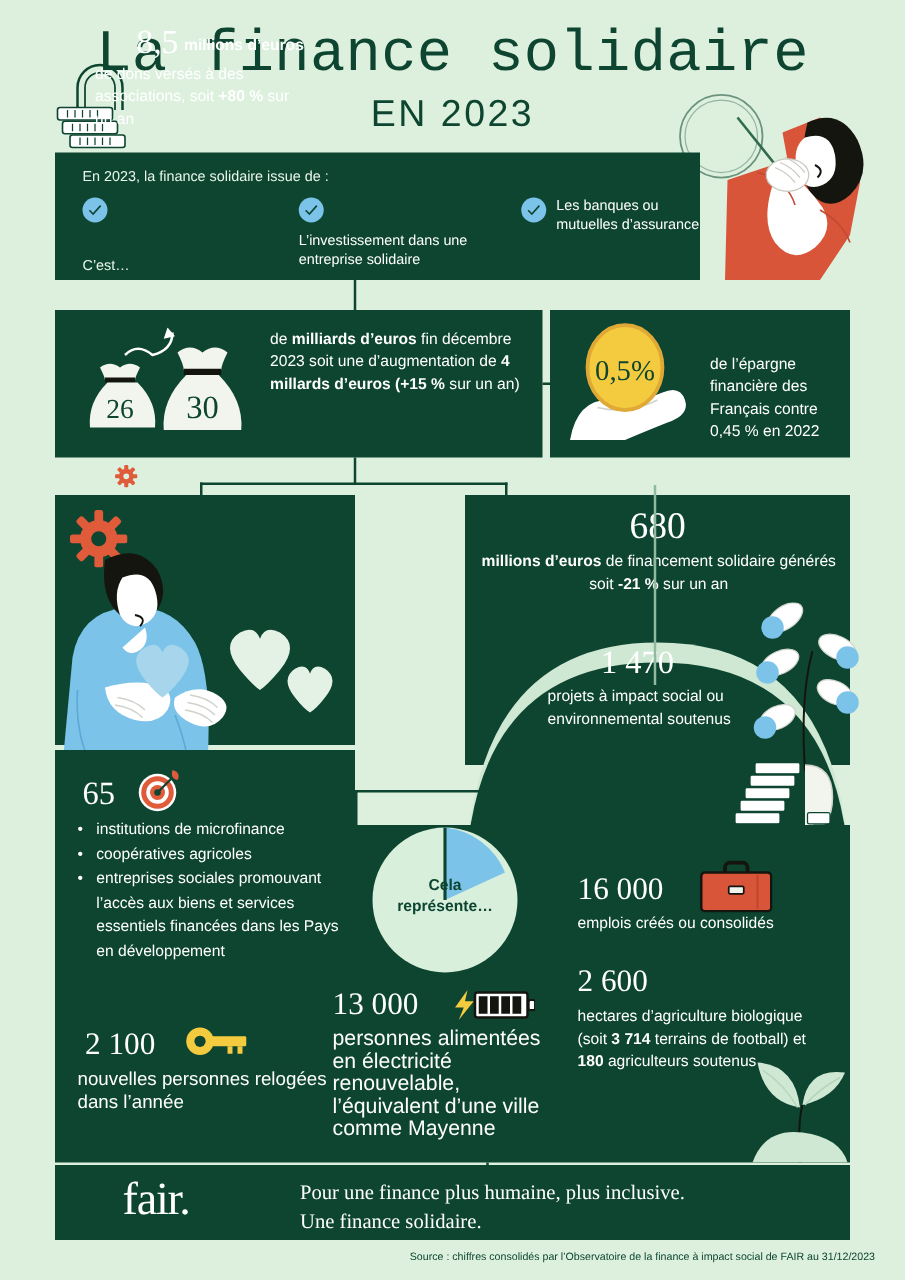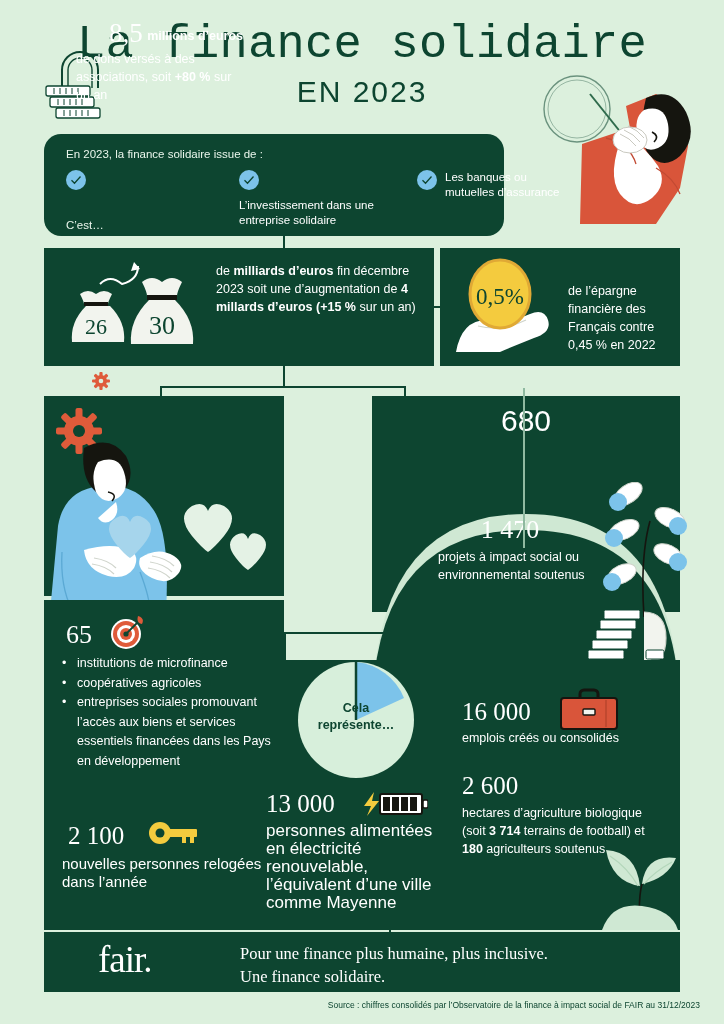--- a/index.html
+++ b/index.html
@@ -30,21 +30,21 @@
     font-size:30px;line-height:34px;font-weight:400;color:#0d4530;letter-spacing:2px;
   }
 
   
   #coins-top{position:absolute;left:40px;top:48px;width:80px;height:75px;}
   
   #magnifier{position:absolute;left:538px;top:73px;width:78px;height:78px;}
   #person{position:absolute;left:560px;top:88px;width:160px;height:136px;}
 
   
-  #intro-panel{left:44px;top:134px;width:460px;height:102px;border-radius:17px;}
+  #intro-panel{left:44px;top:122px;width:516px;height:102px;}
   #intro-lead{position:absolute;left:22px;top:14px;font-size:11.5px;color:#eaf6ec;}
   .check-row{position:absolute;top:36px;display:flex;gap:8px;}
   .check-ico{
     width:20px;height:20px;border-radius:50%;background:#7cc3ea;flex:0 0 20px;
     position:relative;
   }
   .check-ico svg{position:absolute;left:3px;top:3px;}
   .check-txt{font-size:11.5px;line-height:14.5px;color:#ffffff;}
   #cr1{left:22px;width:145px;}
   #cr2{left:195px;width:160px;flex-direction:column;}
@@ -71,21 +71,21 @@
   #dons-head{position:absolute;left:76px;top:18px;width:160px;color:#fff;margin-left:33px;}
   #dons-head .n{font-family:"Liberation Serif", serif;font-size:27px;vertical-align:-2px;}
   #dons-head .u{font-size:12.5px;font-weight:700;}
   #dons-body{position:absolute;left:76px;top:50px;width:160px;font-size:12.5px;line-height:18px;color:#ffffff;}
   #dons-body b{font-weight:700;}
   #person-heart{position:absolute;left:44px;top:440px;width:250px;height:172px;}
 
   #panel-680{left:372px;top:396px;width:308px;height:216px;}
   #arc{position:absolute;left:372px;top:504px;width:308px;height:215px;overflow:hidden;}
   #n680{position:absolute;left:372px;top:404px;width:308px;text-align:center;
-        font-family:Liberation Sans, sans-serif;font-size:30px;color:#fff;}
+        font-family:Liberation Serif, serif;font-size:30px;color:#fff;}
   #t680{position:absolute;left:382px;top:440px;width:290px;text-align:center;
         font-size:12.5px;line-height:18px;color:#fff;}
   #t680 b{font-weight:700;}
   #n1470{position:absolute;left:410px;top:515px;width:200px;text-align:center;
         font-family:"Liberation Serif", serif;font-size:26px;color:#fff;}
   #t1470{position:absolute;left:438px;top:548px;width:170px;
         font-size:12.5px;line-height:18px;color:#fff;}
   #flower{position:absolute;left:598px;top:482px;width:90px;height:135px;}
   #coins-right{position:absolute;left:578px;top:608px;width:104px;height:62px;}
 
@@ -289,20 +289,21 @@
     <path d="M148 96 q-16 -20 0 -30 q12 -6 16 5 q4 -11 16 -5 q16 10 0 30 q-10 12 -16 16 q-6 -4 -16 -16 Z" fill="#e4f2e5"></path>
     <path d="M192 118 q-12 -15 0 -23 q9 -5 12 4 q3 -9 12 -4 q12 8 0 23 q-7 9 -12 12 q-5 -3 -12 -12 Z" fill="#e4f2e5"></path>
   </svg>
 
   <div class="panel" id="panel-680"></div>
   <svg id="arc" viewBox="0 0 308 215" preserveAspectRatio="none">
     <path d="M0 215 Q0 10 154 10 Q308 10 308 215 Z" fill="#cfe8d3"></path>
     <path d="M0 215 Q0 26 154 26 Q308 26 308 215 Z" fill="#0d4530"></path>
   </svg>
   <div id="n680">680</div>
+  <div id="t680"><b>millions d’euros</b> de financement solidaire générés soit <b>-21 %</b> sur un an</div>
   <div id="n1470">1 470</div>
   <div id="t1470">projets à impact social ou environnemental soutenus</div>
 
   <div class="conn" style="left:523px;top:388px;width:2px;height:160px;background:#8fb9a0;"></div>
 
   <svg id="flower" class="abs" viewBox="0 0 90 135">
     <path d="M46 135 q-4 -60 6 -96" fill="none" stroke="#15150f" stroke-width="1.6"></path>
     <g fill="#fff" stroke="#cfd4cb" stroke-width="1">
       <ellipse cx="30" cy="12" rx="16" ry="9" transform="rotate(-35 30 12)"></ellipse>
       <ellipse cx="72" cy="36" rx="16" ry="9" transform="rotate(25 72 36)"></ellipse>

